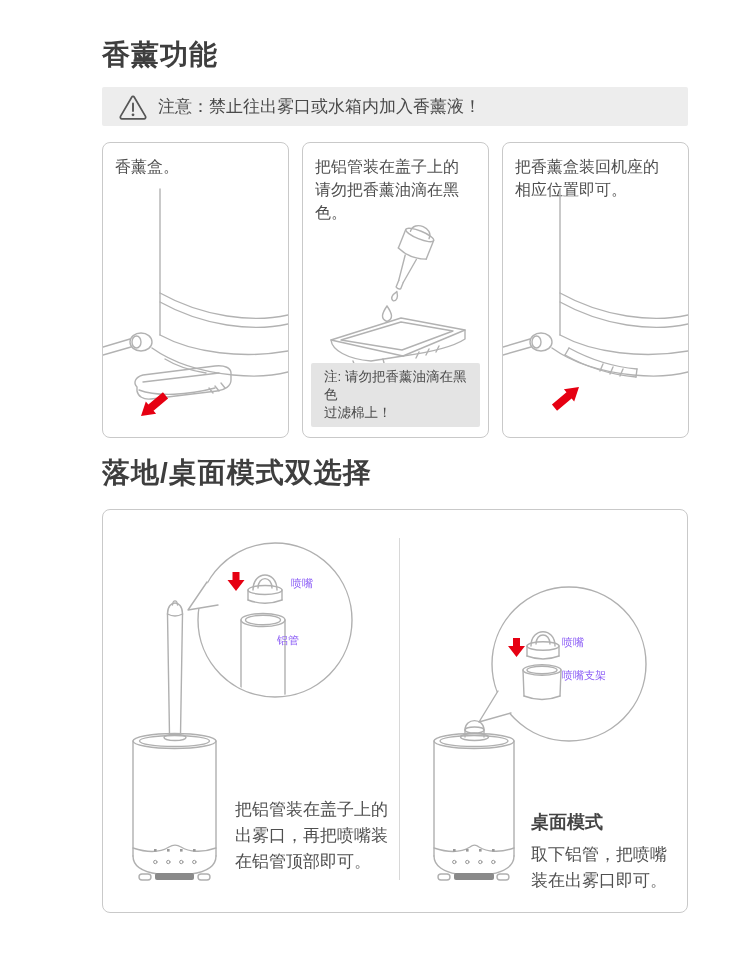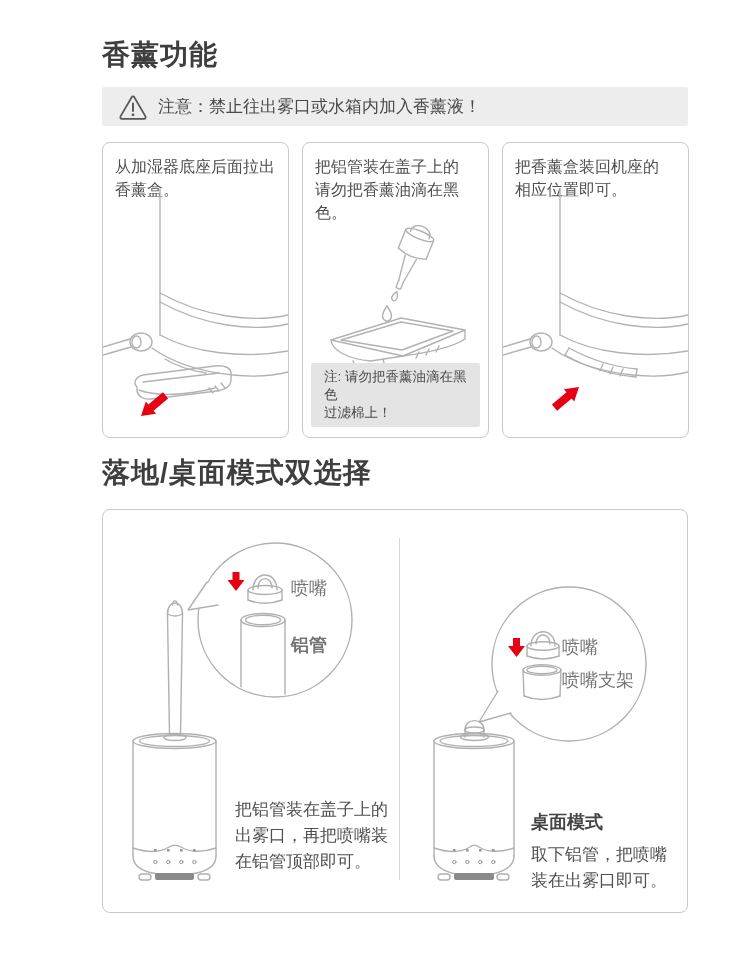--- a/index.html
+++ b/index.html
@@ -18,21 +18,21 @@
         line-height:23px;color:#4f4f4f;}
   .step-caption span{display:block;}
   .step-illu{position:absolute;left:0;bottom:0;}
   .step-note{position:absolute;left:8px;right:8px;bottom:10px;background:#e4e4e4;
         border-radius:2px;padding:5px 13px;font-size:13.5px;line-height:18px;color:#4a4a4a;}
   .step-note span{display:block;}
   .modes-panel{position:absolute;left:82px;top:509px;width:586px;height:404px;
         border:1px solid #c9c9c9;border-radius:8px;background:#fff;box-sizing:border-box;}
   .v-divider{position:absolute;left:296px;top:28px;width:1px;height:342px;background:#d8d8d8;}
   .mode-illu{position:absolute;top:0;}
-  .callout-label{position:absolute;font-size:18px;color:#737373;white-space:nowrap;}
+  .callout-label{position:absolute;font-size:11px;color:#8b5cf6;white-space:nowrap;}
   .mode-text{position:absolute;}
   .mode-heading{font-size:18px;font-weight:bold;color:#444;margin:0 0 8px 0;}
   .mode-body{font-size:17px;line-height:26px;color:#4f4f4f;}
   .mode-body span{display:block;}
   svg{display:block;}
 </style>
 </head>
 <body>
 
 <div class="page">
@@ -47,21 +47,20 @@
         <circle cx="15" cy="21.8" r="1.4" fill="#565656"></circle>
       </svg>
     </span>
     <span class="txt">注意：禁止往出雾口或水箱内加入香薰液！</span>
   </div>
 
   <div class="steps-row">
 
     <div class="step-panel">
       <div class="step-caption">
-        <span>从加湿器底座后面拉出</span>
         <span>香薰盒。</span>
       </div>
       <div class="step-illu">
         <svg width="185" height="250" viewBox="0 0 185 250" fill="none" stroke="#b2b2b2" stroke-width="1.4" stroke-linecap="round" stroke-linejoin="round">
           <path d="M57 2 L57 148"></path>
           <path d="M57 106 C100 130 150 136 185 128"></path>
           <path d="M57 115 C100 139 150 145 185 137"></path>
           <path d="M57 148 C90 166 140 172 185 164"></path>
           <ellipse cx="38" cy="155" rx="11" ry="9"></ellipse>
           <ellipse cx="33.5" cy="155" rx="4.5" ry="6"></ellipse>
@@ -238,21 +237,21 @@
         <ellipse cx="143" cy="160" rx="19" ry="5.2"></ellipse>
         <ellipse cx="143" cy="160" rx="15" ry="3.8"></ellipse>
         <path d="M124 160 L125 186 M162 160 L161 186"></path>
         <path d="M125 186 Q143 193 161 186"></path>
 
         <polygon points="114,128 121,128 121,136 126,136 117.5,147 109,136 114,136" fill="#e60012" stroke="none"></polygon>
       </svg>
     </div>
 
     <div class="callout-label" style="left:188px;top:66px;">喷嘴</div>
-    <div class="callout-label" style="left:188px;top:123px;font-weight:bold;">铝管</div>
+    <div class="callout-label" style="left:174px;top:123px;">铝管</div>
     <div class="callout-label" style="left:459px;top:125px;">喷嘴</div>
     <div class="callout-label" style="left:459px;top:158px;">喷嘴支架</div>
 
     <div class="mode-text" style="left:132px;top:287px;width:164px;">
       <div class="mode-body">
         <span>把铝管装在盖子上的</span>
         <span>出雾口，再把喷嘴装</span>
         <span>在铝管顶部即可。</span>
       </div>
     </div>

